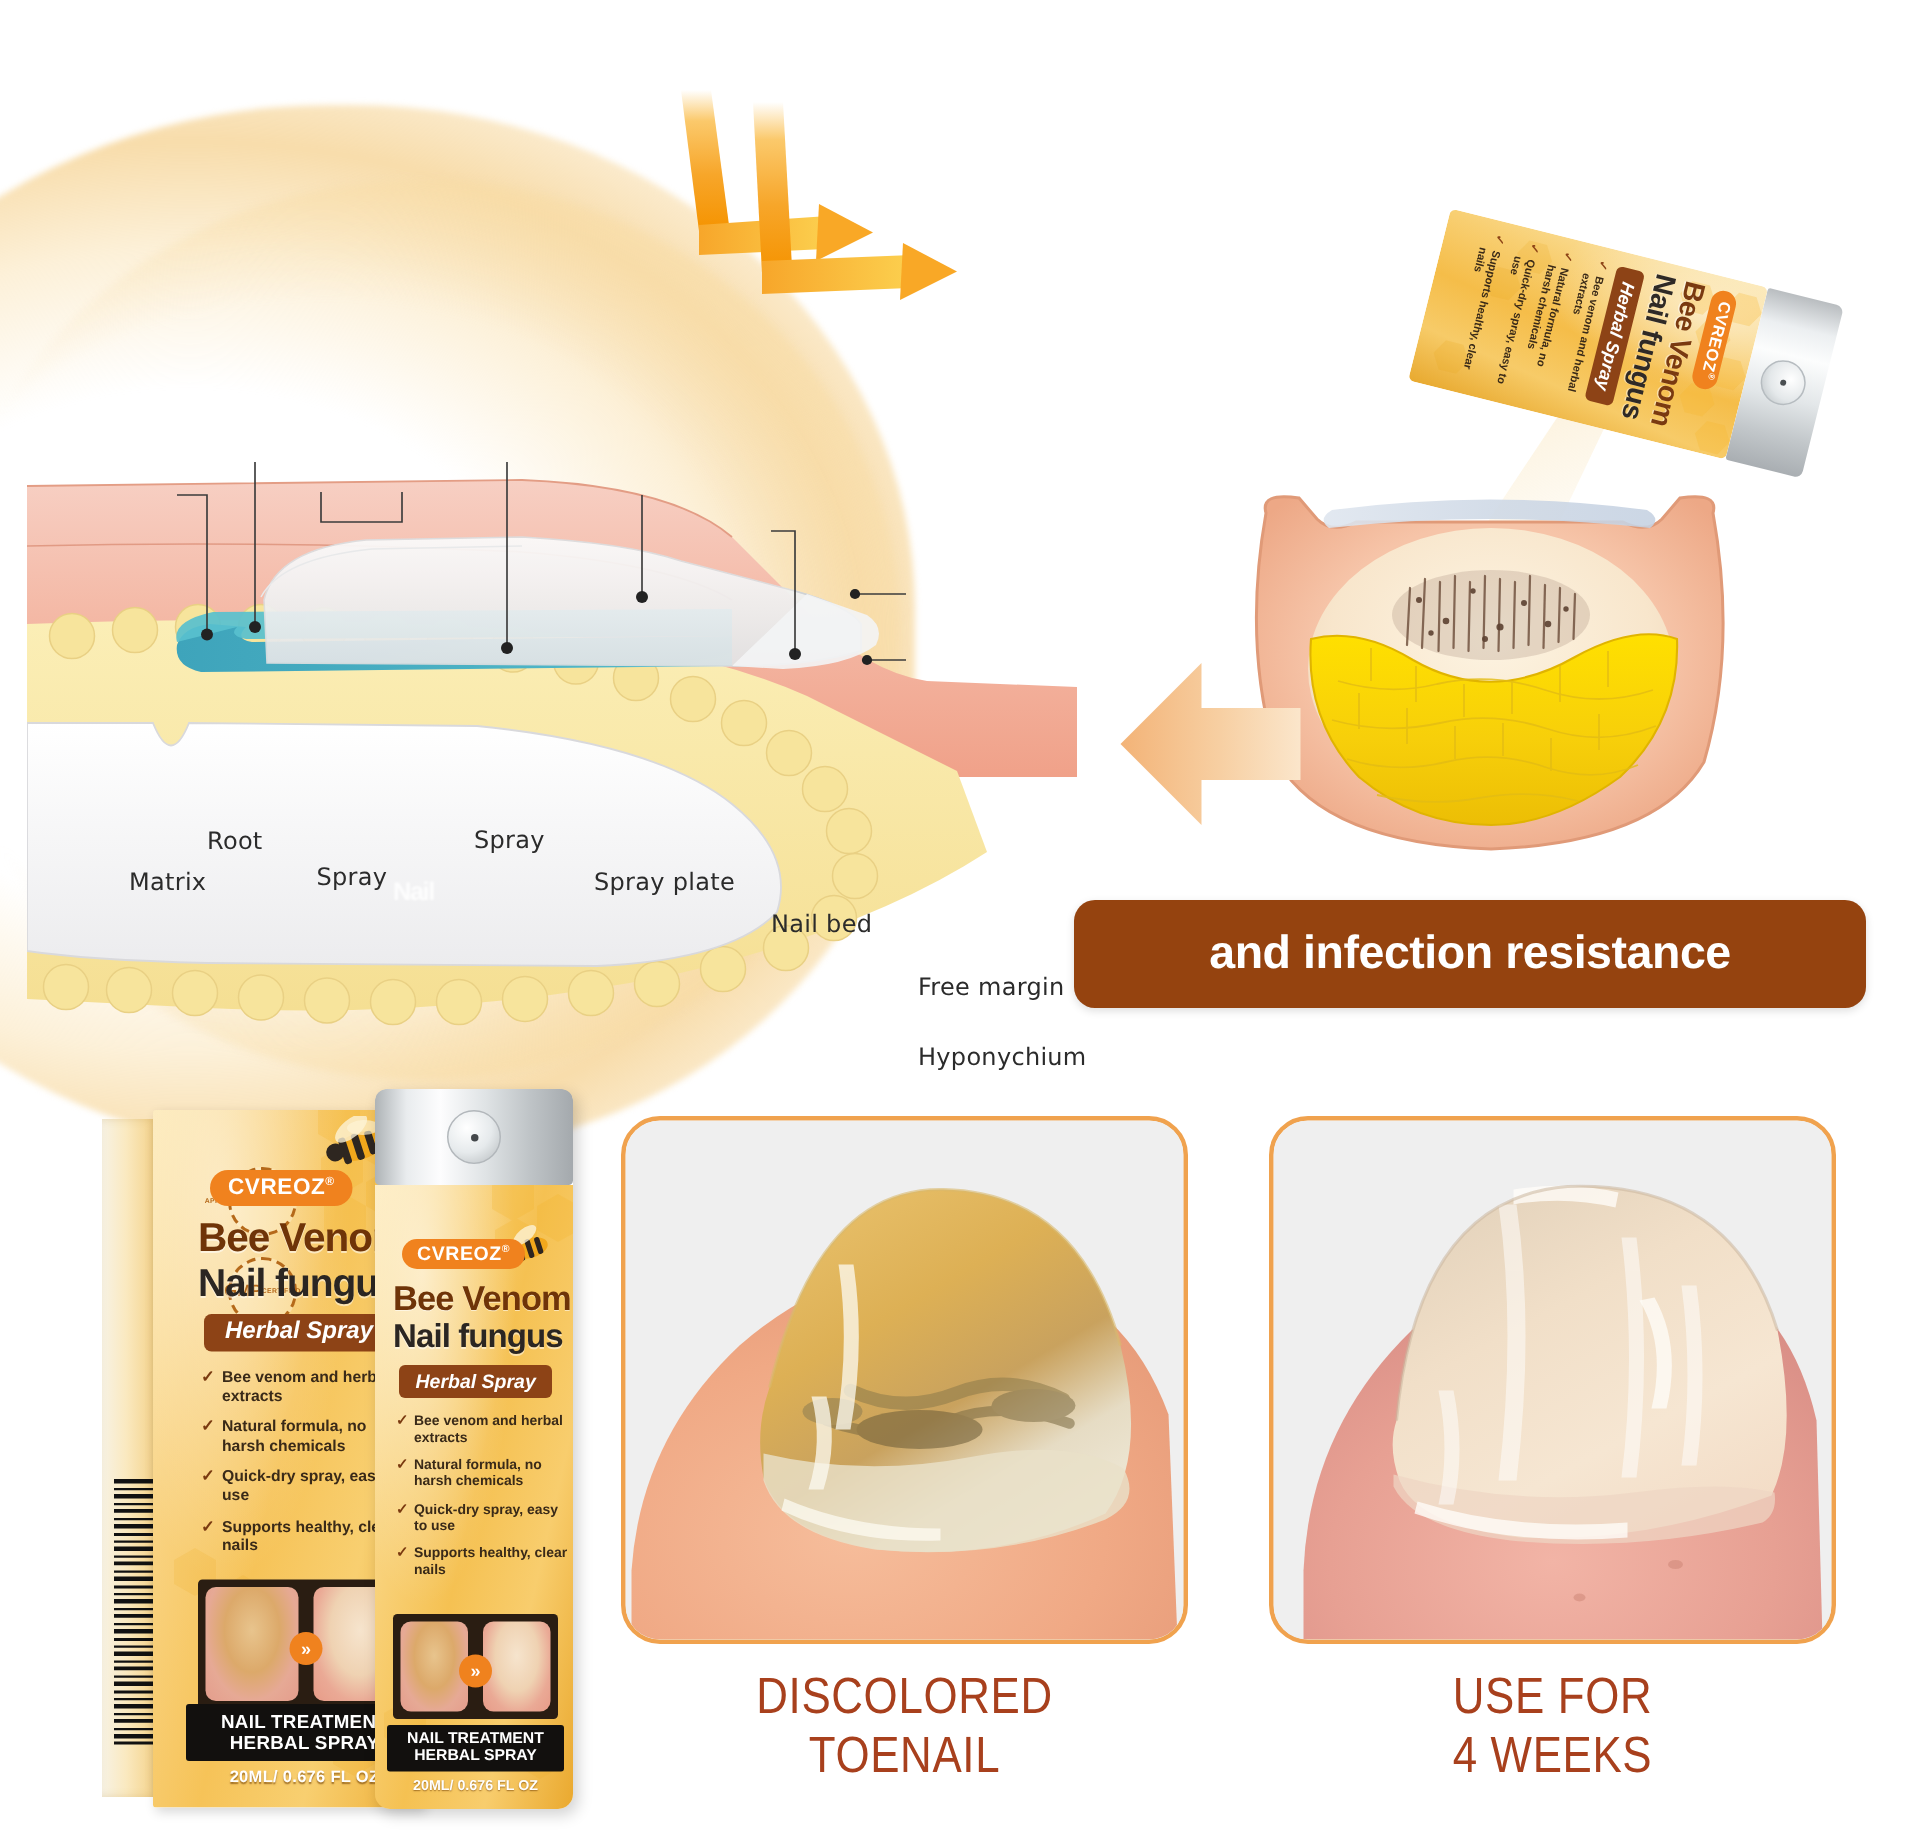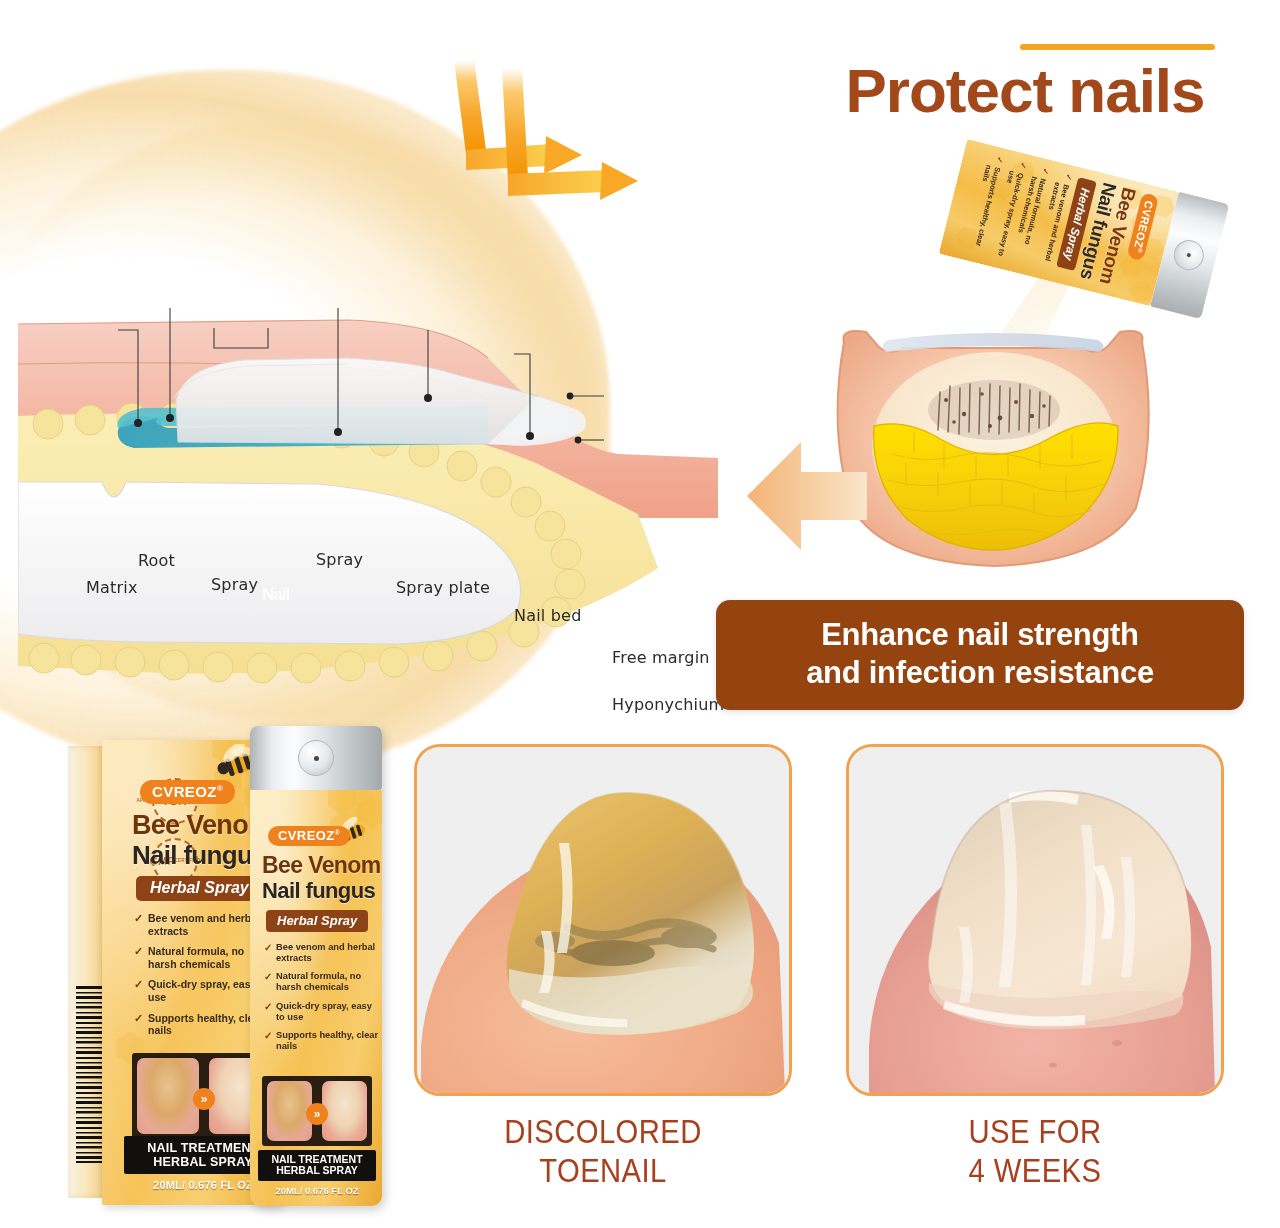--- a/index.html
+++ b/index.html
@@ -481,24 +481,20 @@
     <span class="lbl l-lunula">Spray</span>
     <span class="lbl l-matrix">Spray</span>
     <span class="lbl l-nailplate">Spray plate</span>
     <span class="lbl l-nailbed">Nail bed</span>
     <span class="lbl l-freemarg">Free margin</span>
     <span class="lbl l-hypo">Hyponychium</span>
   </div>
 
   <div class="watermark">Nail</div>
 
-  <div class="headline-wrap">
-    <div class="accent-bar"></div>
-    <div class="headline">Protect nails</div>
-  </div>
 
   <div class="spray-unit">
     <div class="mist"></div>
     <div class="bottle-rot">
       <div class="b-cap">
         <div class="btn"></div>
       </div>
       <div class="b-body">
         <svg class="hexes" viewBox="0 0 118 218" preserveAspectRatio="none">
           <g fill="#f6b72e" opacity=".55">
@@ -606,21 +602,20 @@
           <stop offset="0%" stop-color="#f3b377"></stop>
           <stop offset="55%" stop-color="#f7cfa2"></stop>
           <stop offset="100%" stop-color="#fbe6cb"></stop>
         </linearGradient>
       </defs>
       <path d="M2 64 L56 10 L56 40 L122 40 L122 88 L56 88 L56 118 Z" fill="url(#bigag)"></path>
     </svg>
   </div>
 
   <div class="banner">
-    <div>Enhance nail strength</div>
     <div>and infection resistance</div>
   </div>
 
   <div class="package">
 
     <div class="box-side">
       <svg class="barcode" viewBox="0 0 26 178" preserveAspectRatio="none">
         <g fill="#111">
           <rect x="0" y="0" width="26" height="3"></rect>
             <rect x="0" y="6" width="26" height="1.5"></rect>

